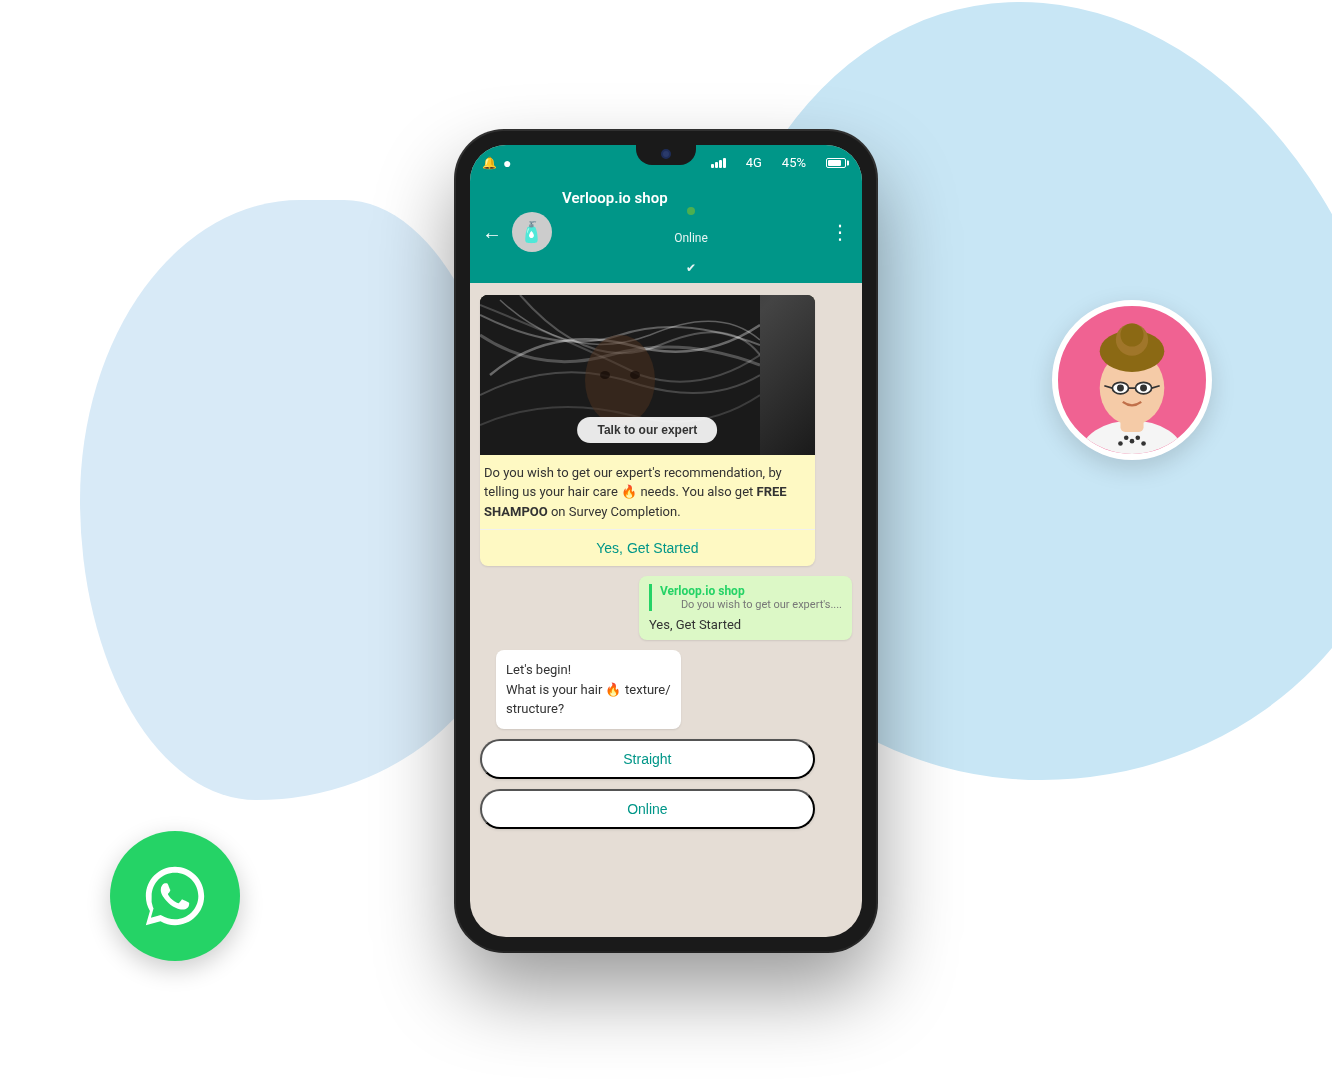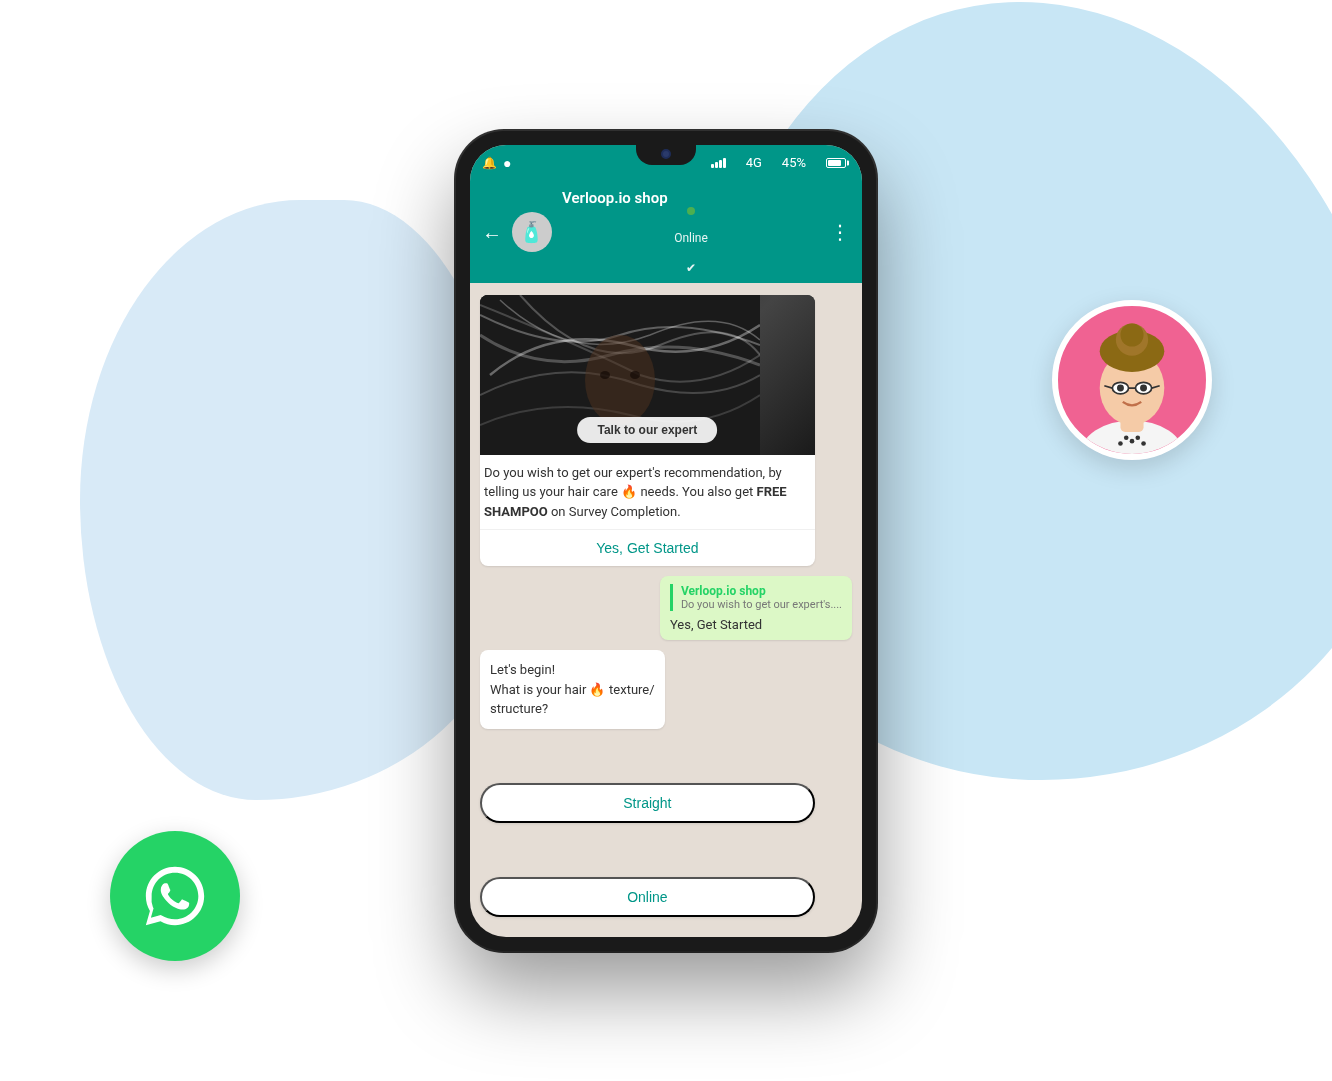--- a/index.html
+++ b/index.html
@@ -238,21 +238,21 @@
       flex: 1;
       overflow-y: auto;
       padding: 12px 10px;
       display: flex;
       flex-direction: column;
       gap: 10px;
     }
 
     
     .msg-bubble {
-      background: #ffffff;
+      background: #fef9c3;
       border-radius: 8px;
       padding: 0;
       max-width: 90%;
       align-self: flex-start;
       box-shadow: 0 1px 2px rgba(0,0,0,0.1);
       overflow: hidden;
     }
 
     .msg-image {
       width: 100%;
@@ -336,55 +336,56 @@
 
     .reply-quote-name {
       color: #25d366;
       font-size: 12px;
       font-weight: 700;
     }
 
     .reply-quote-text {
       color: #777;
       font-size: 11px;
+      margin-left: 21px;
     }
 
     .reply-text {
       font-size: 13px;
       color: #333;
     }
 
     
     .msg-bubble-2 {
       background: #fff;
       border-radius: 8px;
       padding: 10px;
       max-width: 90%;
       align-self: flex-start;
       box-shadow: 0 1px 2px rgba(0,0,0,0.1);
       font-size: 13px;
       color: #333;
       line-height: 1.5;
+      margin-left: 16px;
     }
 
     
     .choice-btn {
       background: #fff;
       border-radius: 24px;
       padding: 10px;
       text-align: center;
       color: #009688;
       font-size: 14px;
       font-weight: 500;
       cursor: pointer;
       box-shadow: 0 1px 3px rgba(0,0,0,0.1);
       max-width: 90%;
       align-self: flex-start;
       width: 100%;
-      margin-top: 44px;
     }
 
     
     .whatsapp-logo {
       position: absolute;
       left: 110px;
       bottom: 120px;
       width: 130px;
       height: 130px;
       z-index: 15;

